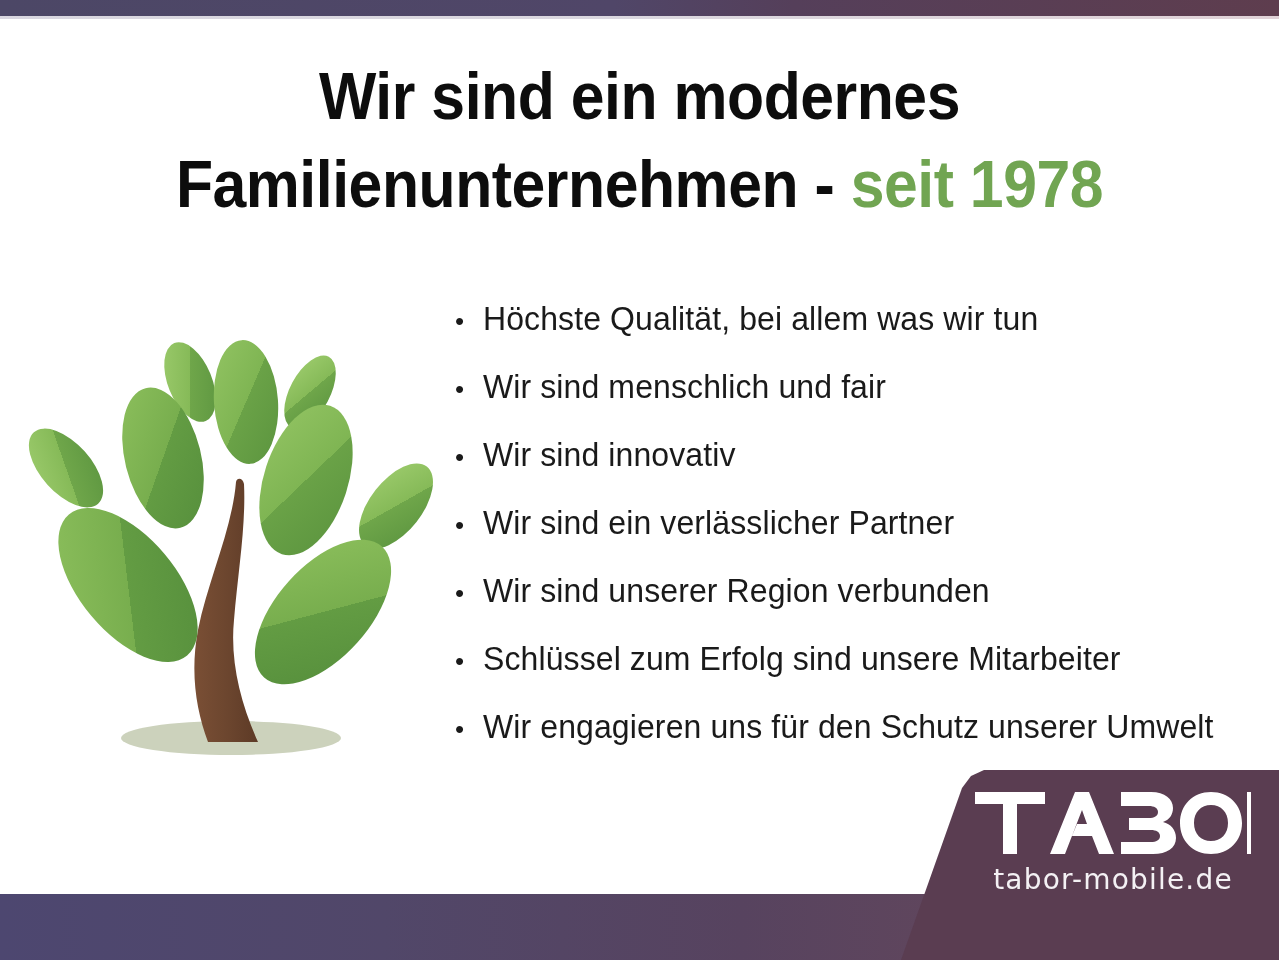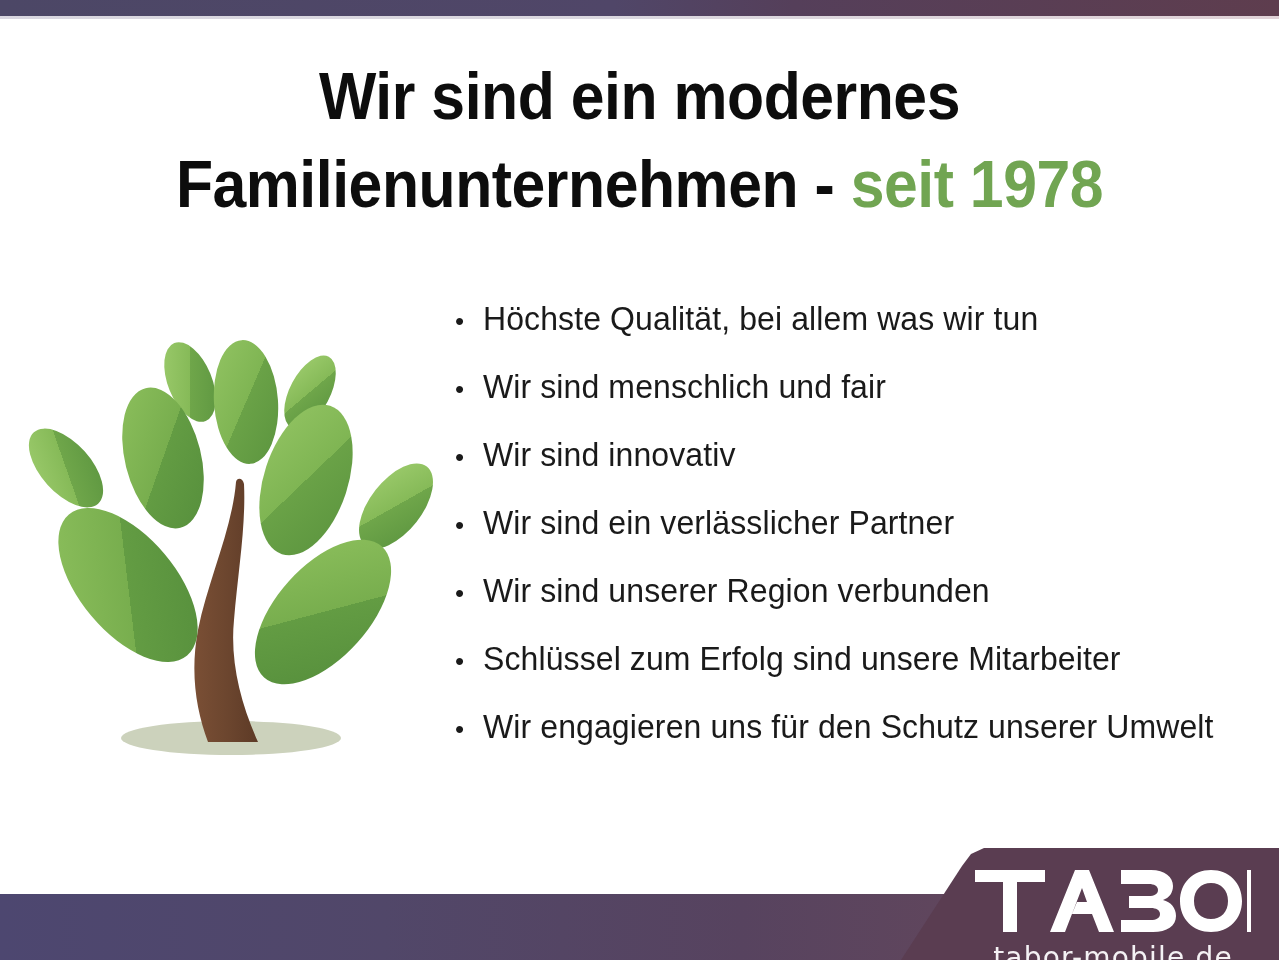--- a/index.html
+++ b/index.html
@@ -117,21 +117,21 @@
     height: 66px;
     background: linear-gradient(to right, #4d4770 0%, #514769 30%, #57435f 58%, #63475c 80%, #6b4a5e 100%);
   }
 
   
   .logo-banner {
     position: absolute;
     right: 0;
     bottom: 0;
     width: 392px;
-    height: 112px;
+    height: 190px;
     background: #5a3d51;
     clip-path: polygon(14px 100%, 75px 18px, 84px 6px, 97px 0px, 100% 0px, 100% 100%);
   }
   .logo-inner {
     position: absolute;
     right: 26px;
     top: 20px;
     width: 280px;
     text-align: center;
   }

